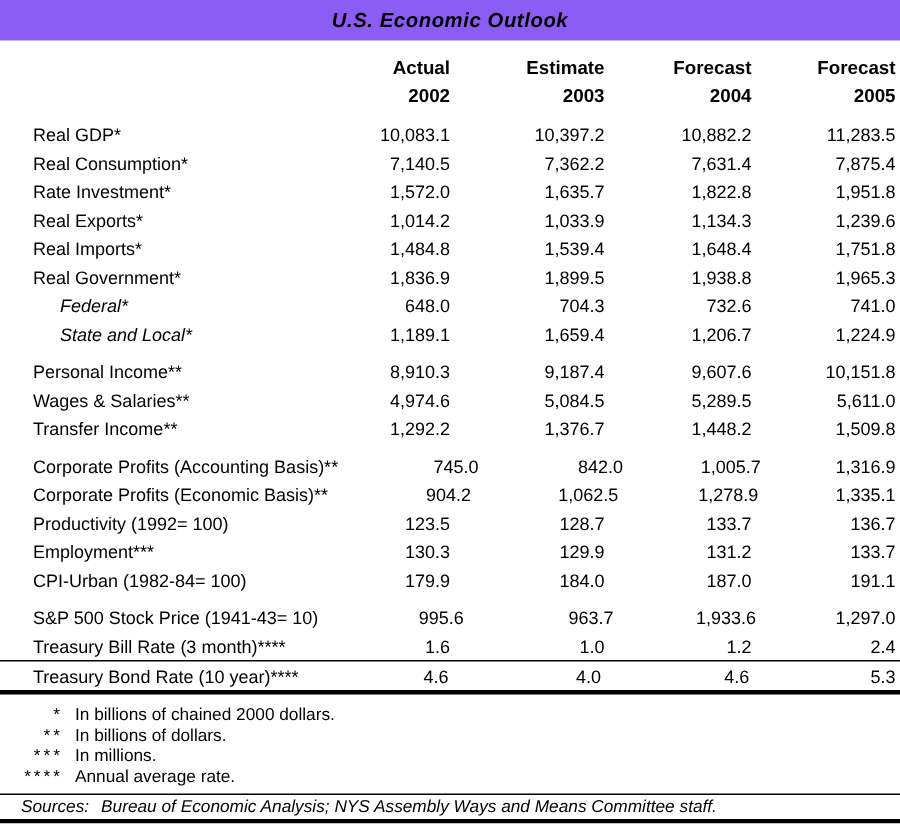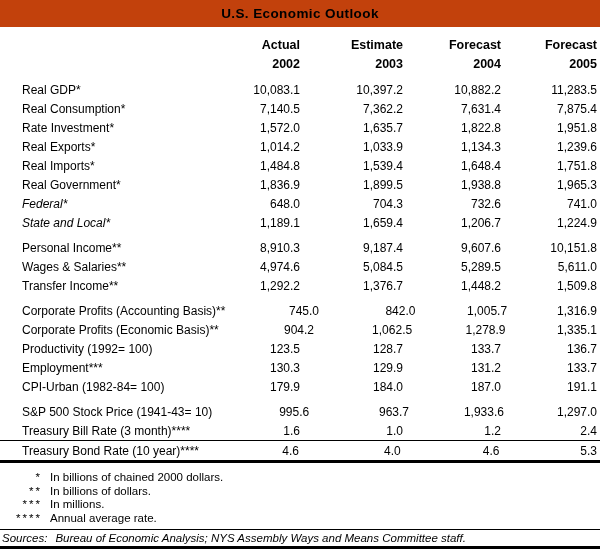--- a/index.html
+++ b/index.html
@@ -15,43 +15,43 @@
   }
   .head{display:flex;align-items:center;font-weight:bold;font-size:12.5px;}
   #head-labels{margin-top:8px;height:19px;}
   #head-years{height:20px;}
   #rows{margin-top:6px;}
   .row{display:flex;align-items:center;height:19px;font-size:12px;}
   .row.gap{margin-top:6px;}
   .row.rule-top{border-top:1px solid #000;gap:40px;}
   .row.rule-bottom{border-bottom:3px solid #000;}
   .label{flex:1 1 auto;padding-left:22px;white-space:nowrap;}
-  .label.indent{padding-left:22px;}
+  .label.indent{padding-left:40px;}
   .italic{font-style:italic;}
   .num{text-align:right;box-sizing:border-box;white-space:nowrap;}
   .head > .num:nth-child(2), .row > .num:nth-child(2){width:100px;}
   .head > .num:nth-child(3), .row > .num:nth-child(3){width:103px;}
   .head > .num:nth-child(4), .row > .num:nth-child(4){width:98px;}
   .head > .num:nth-child(5), .row > .num:nth-child(5){width:96px;padding-right:0;}
   .head, .row{padding-right:3px;}
   #footnotes{margin-top:8px;font-size:11.5px;}
   .fnote{display:flex;line-height:13.5px;}
   .fmark{width:42px;text-align:right;letter-spacing:2px;flex:0 0 auto;}
   .ftext{margin-left:8px;}
   .sources{
     margin-top:4px;border-top:1px solid #000;
-    font-style:italic;font-size:11.5px;padding:2px 0 0 2px;white-space:nowrap;
+    font-style:italic;font-size:11.5px;padding:2px 0 0 14px;white-space:nowrap;
   }
   .sources .gap-sp{display:inline-block;width:8px;}
 </style>
 </head>
 <body>
 
 <div id="app" style="color: rgb(0, 0, 0);">
-  <div class="title-bar" style="background: #c2410c;">
+  <div class="title-bar" style="background: #8b5cf6; font-style: italic;">
     <span>U.S. Economic Outlook</span>
   </div>
 
   <div class="head" id="head-labels">
       <div class="label"></div>
       <div class="num">Actual</div>
       <div class="num">Estimate</div>
       <div class="num">Forecast</div>
       <div class="num">Forecast</div>
     </div>

